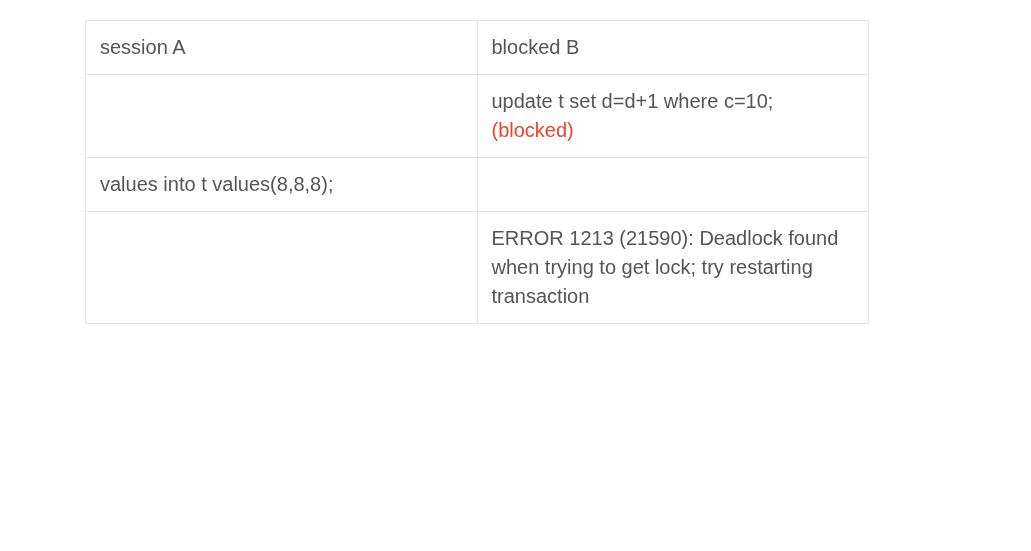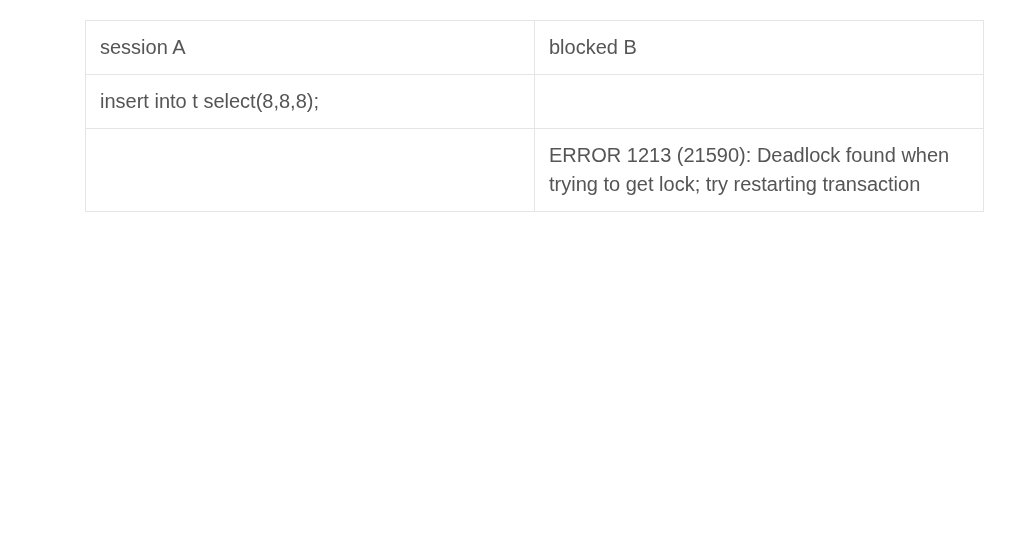--- a/index.html
+++ b/index.html
@@ -8,21 +8,21 @@
     body {
       margin: 0;
       padding: 20px 0 0 0;
       font-family: -apple-system, BlinkMacSystemFont, "Segoe UI", "Helvetica Neue", Arial, sans-serif;
       font-size: 20px;
       color: #555;
       background: #fff;
     }
     .table-wrap {
       margin-left: 85px;
-      width: 899px;
+      width: 784px;
     }
     table {
       border-collapse: collapse;
       width: 100%;
       table-layout: fixed;
     }
     col.col-a { width: 50%; }
     col.col-b { width: 50%; }
     th, td {
       border: 1px solid #e5e5e5;
@@ -53,22 +53,29 @@
       <col class="col-b">
     </colgroup>
     <thead>
       <tr>
         <th>session A</th>
         <th>blocked B</th>
       </tr>
     </thead>
     <tbody id="tbody">
         <tr>
+          <td></td>
           <td>
-            <div>insert into t select(8,8,8);</div>
+            <div>update t set d=d+1 where c=10;</div>
+            <div class="blocked">(blocked)</div>
+          </td>
+        </tr>
+        <tr>
+          <td>
+            <div>values into t values(8,8,8);</div>
           </td>
           <td></td>
         </tr>
         <tr>
           <td></td>
           <td>
             <div>ERROR 1213 (21590): Deadlock found when trying to get lock; try restarting transaction</div>
           </td>
         </tr>
       </tbody>

